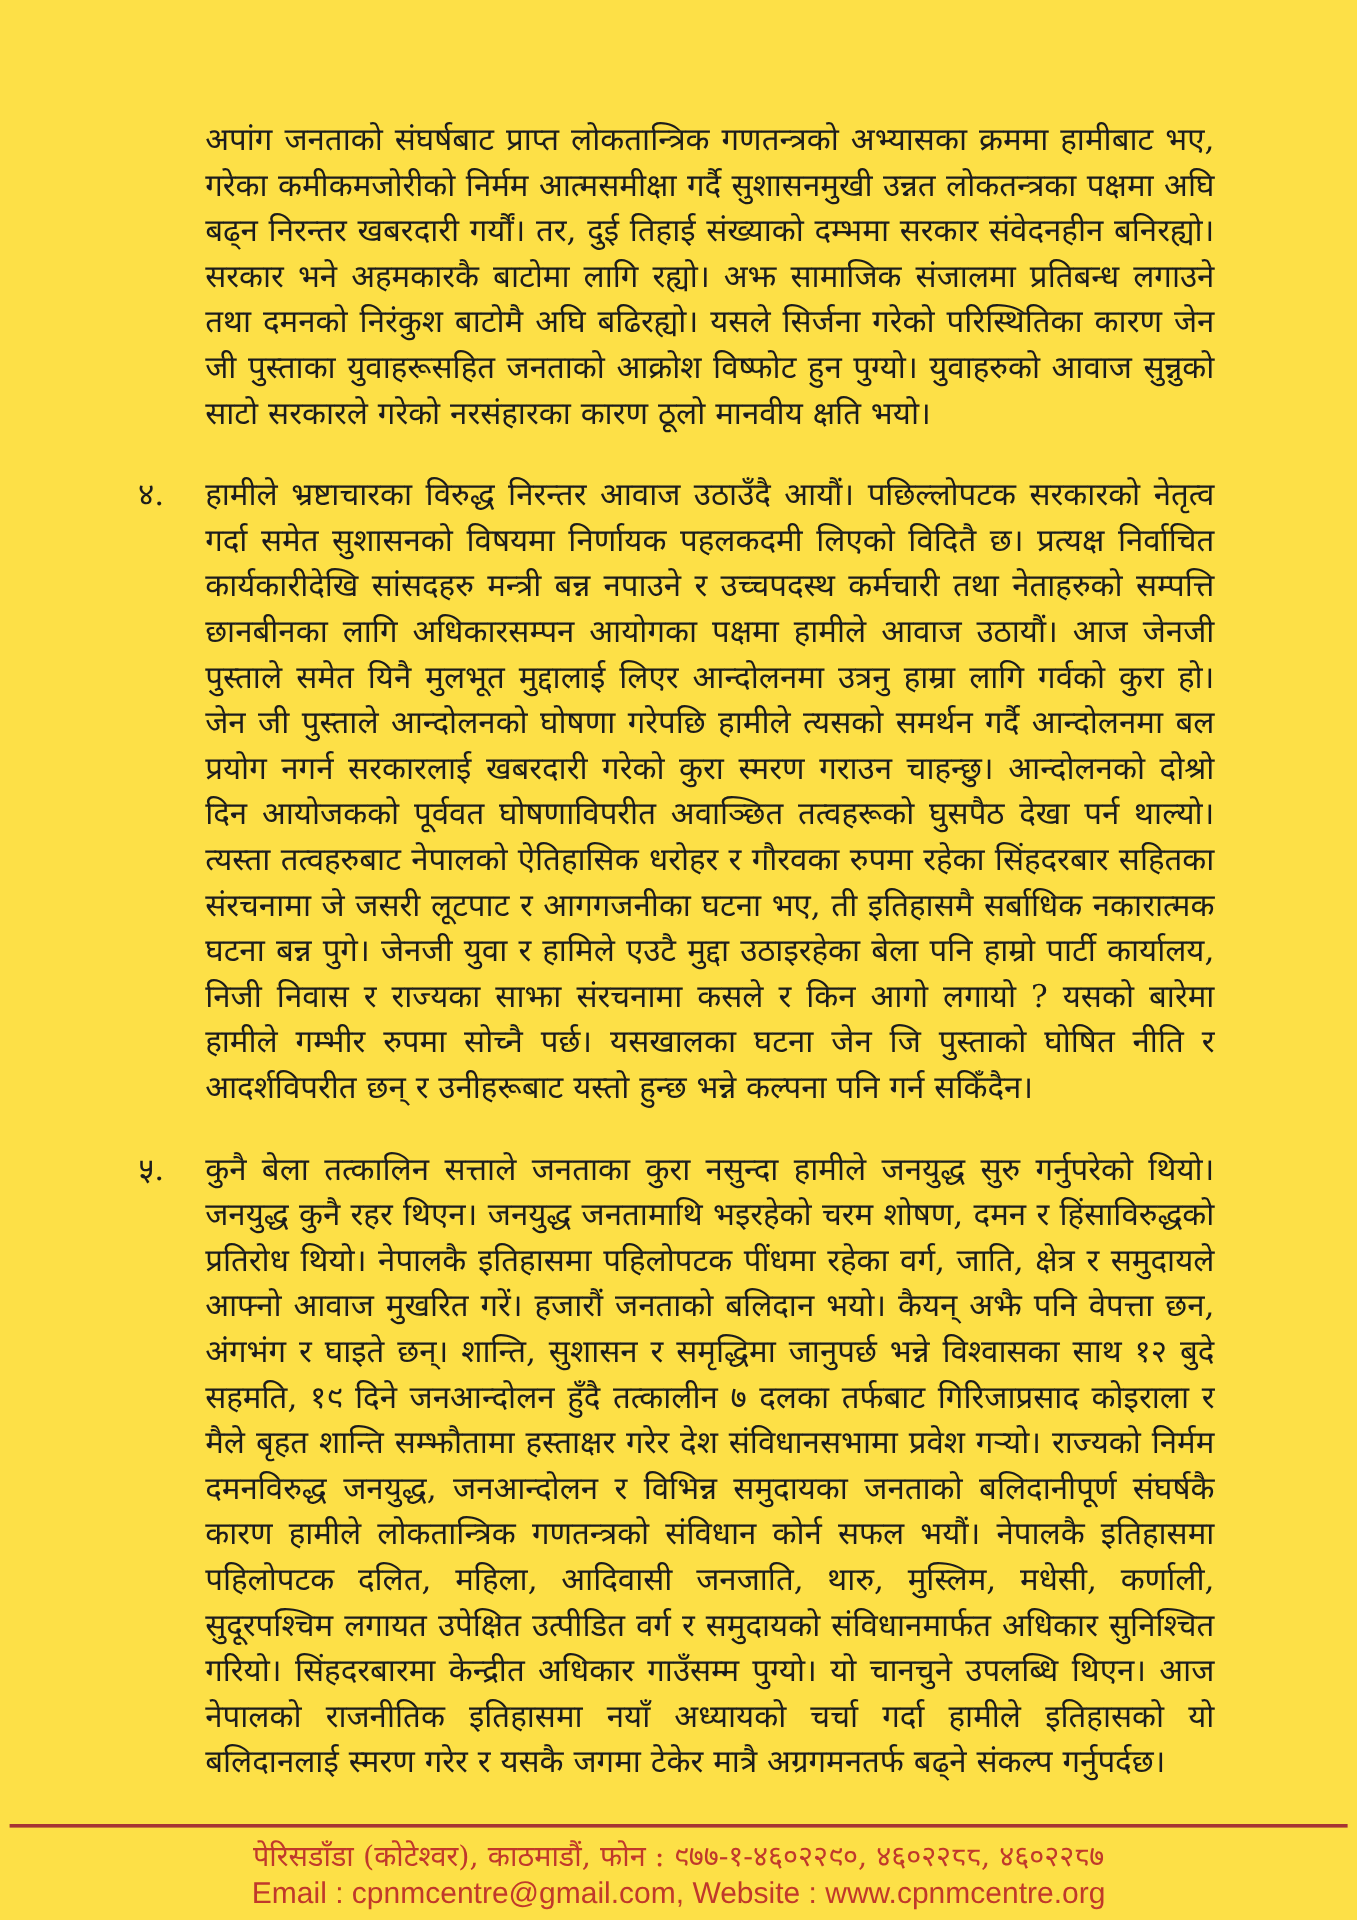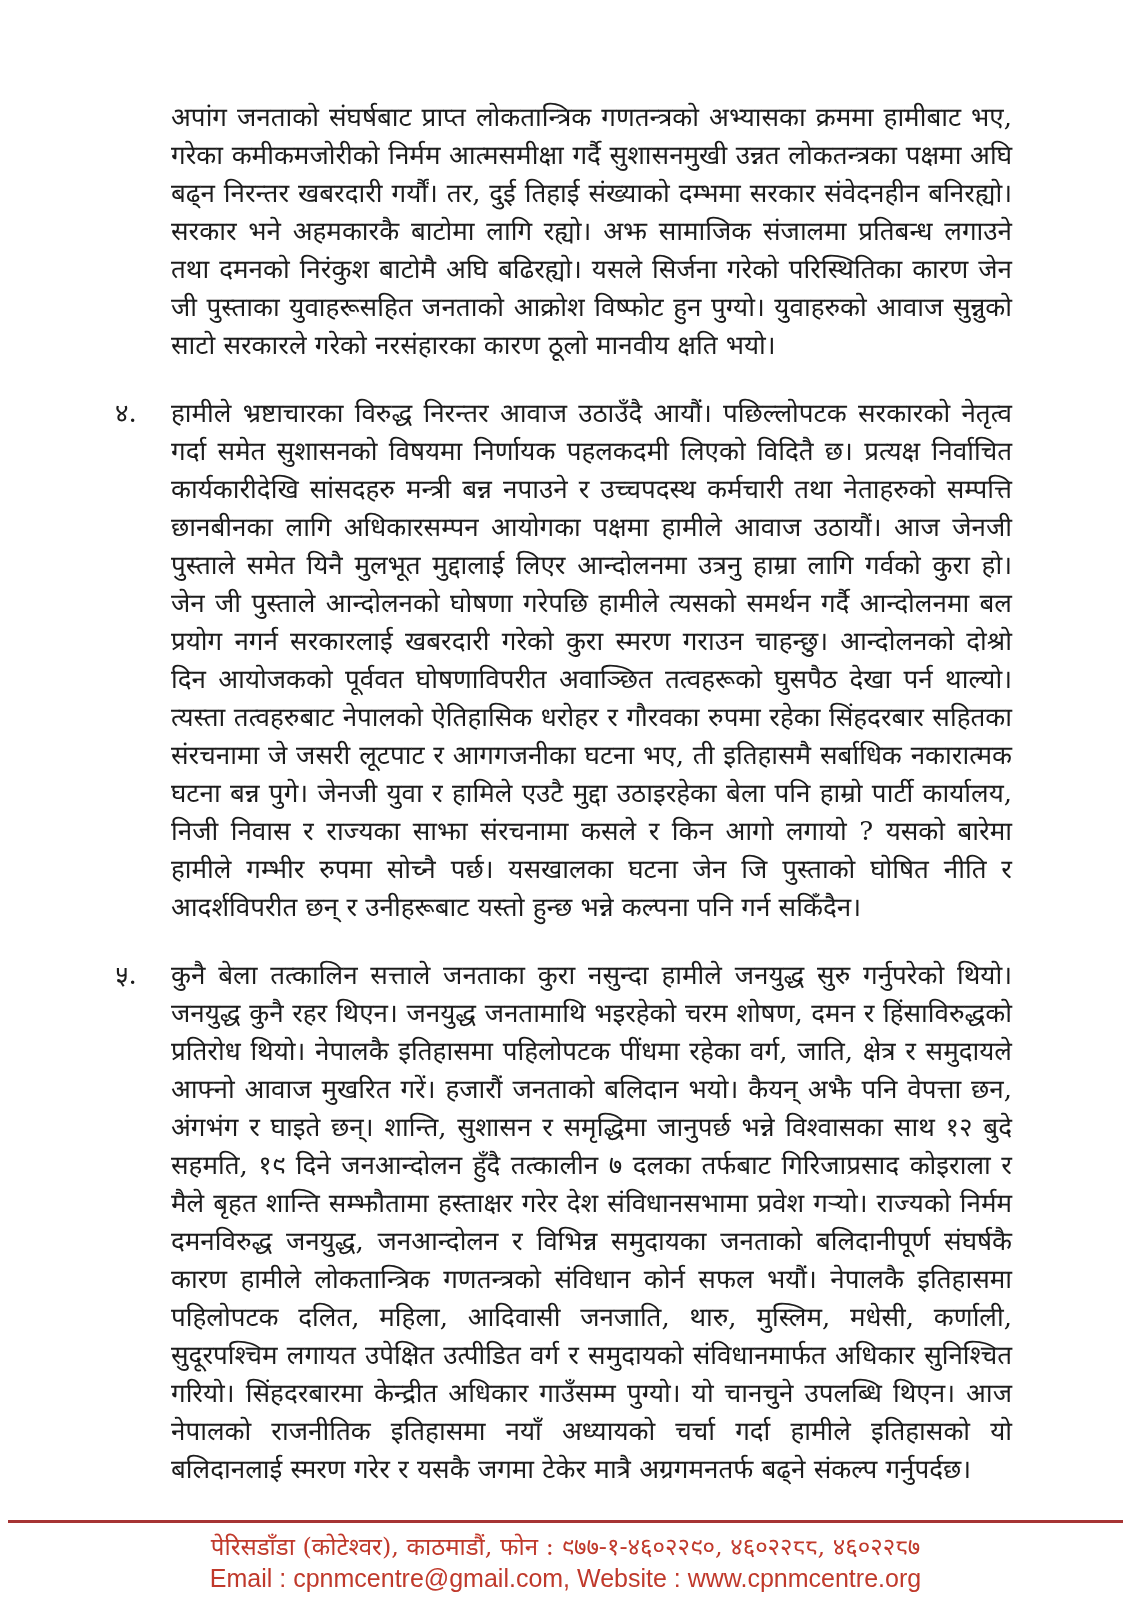--- a/index.html
+++ b/index.html
@@ -5,21 +5,21 @@
   html, body {
     margin: 0;
     padding: 0;
     background: #e8e8e8;
   }
   .page {
     position: relative;
     width: 1131px;
     height: 1600px;
     margin: 0 auto;
-    background: #ffffff;
+    background: #fde047;
     overflow: hidden;
     font-family: "DejaVu Serif", "Liberation Serif", serif;
     color: #1c1c1c;
   }
   .doc-content {
     position: absolute;
     top: 98px;
     left: 115px;
     width: 897px;
   }

